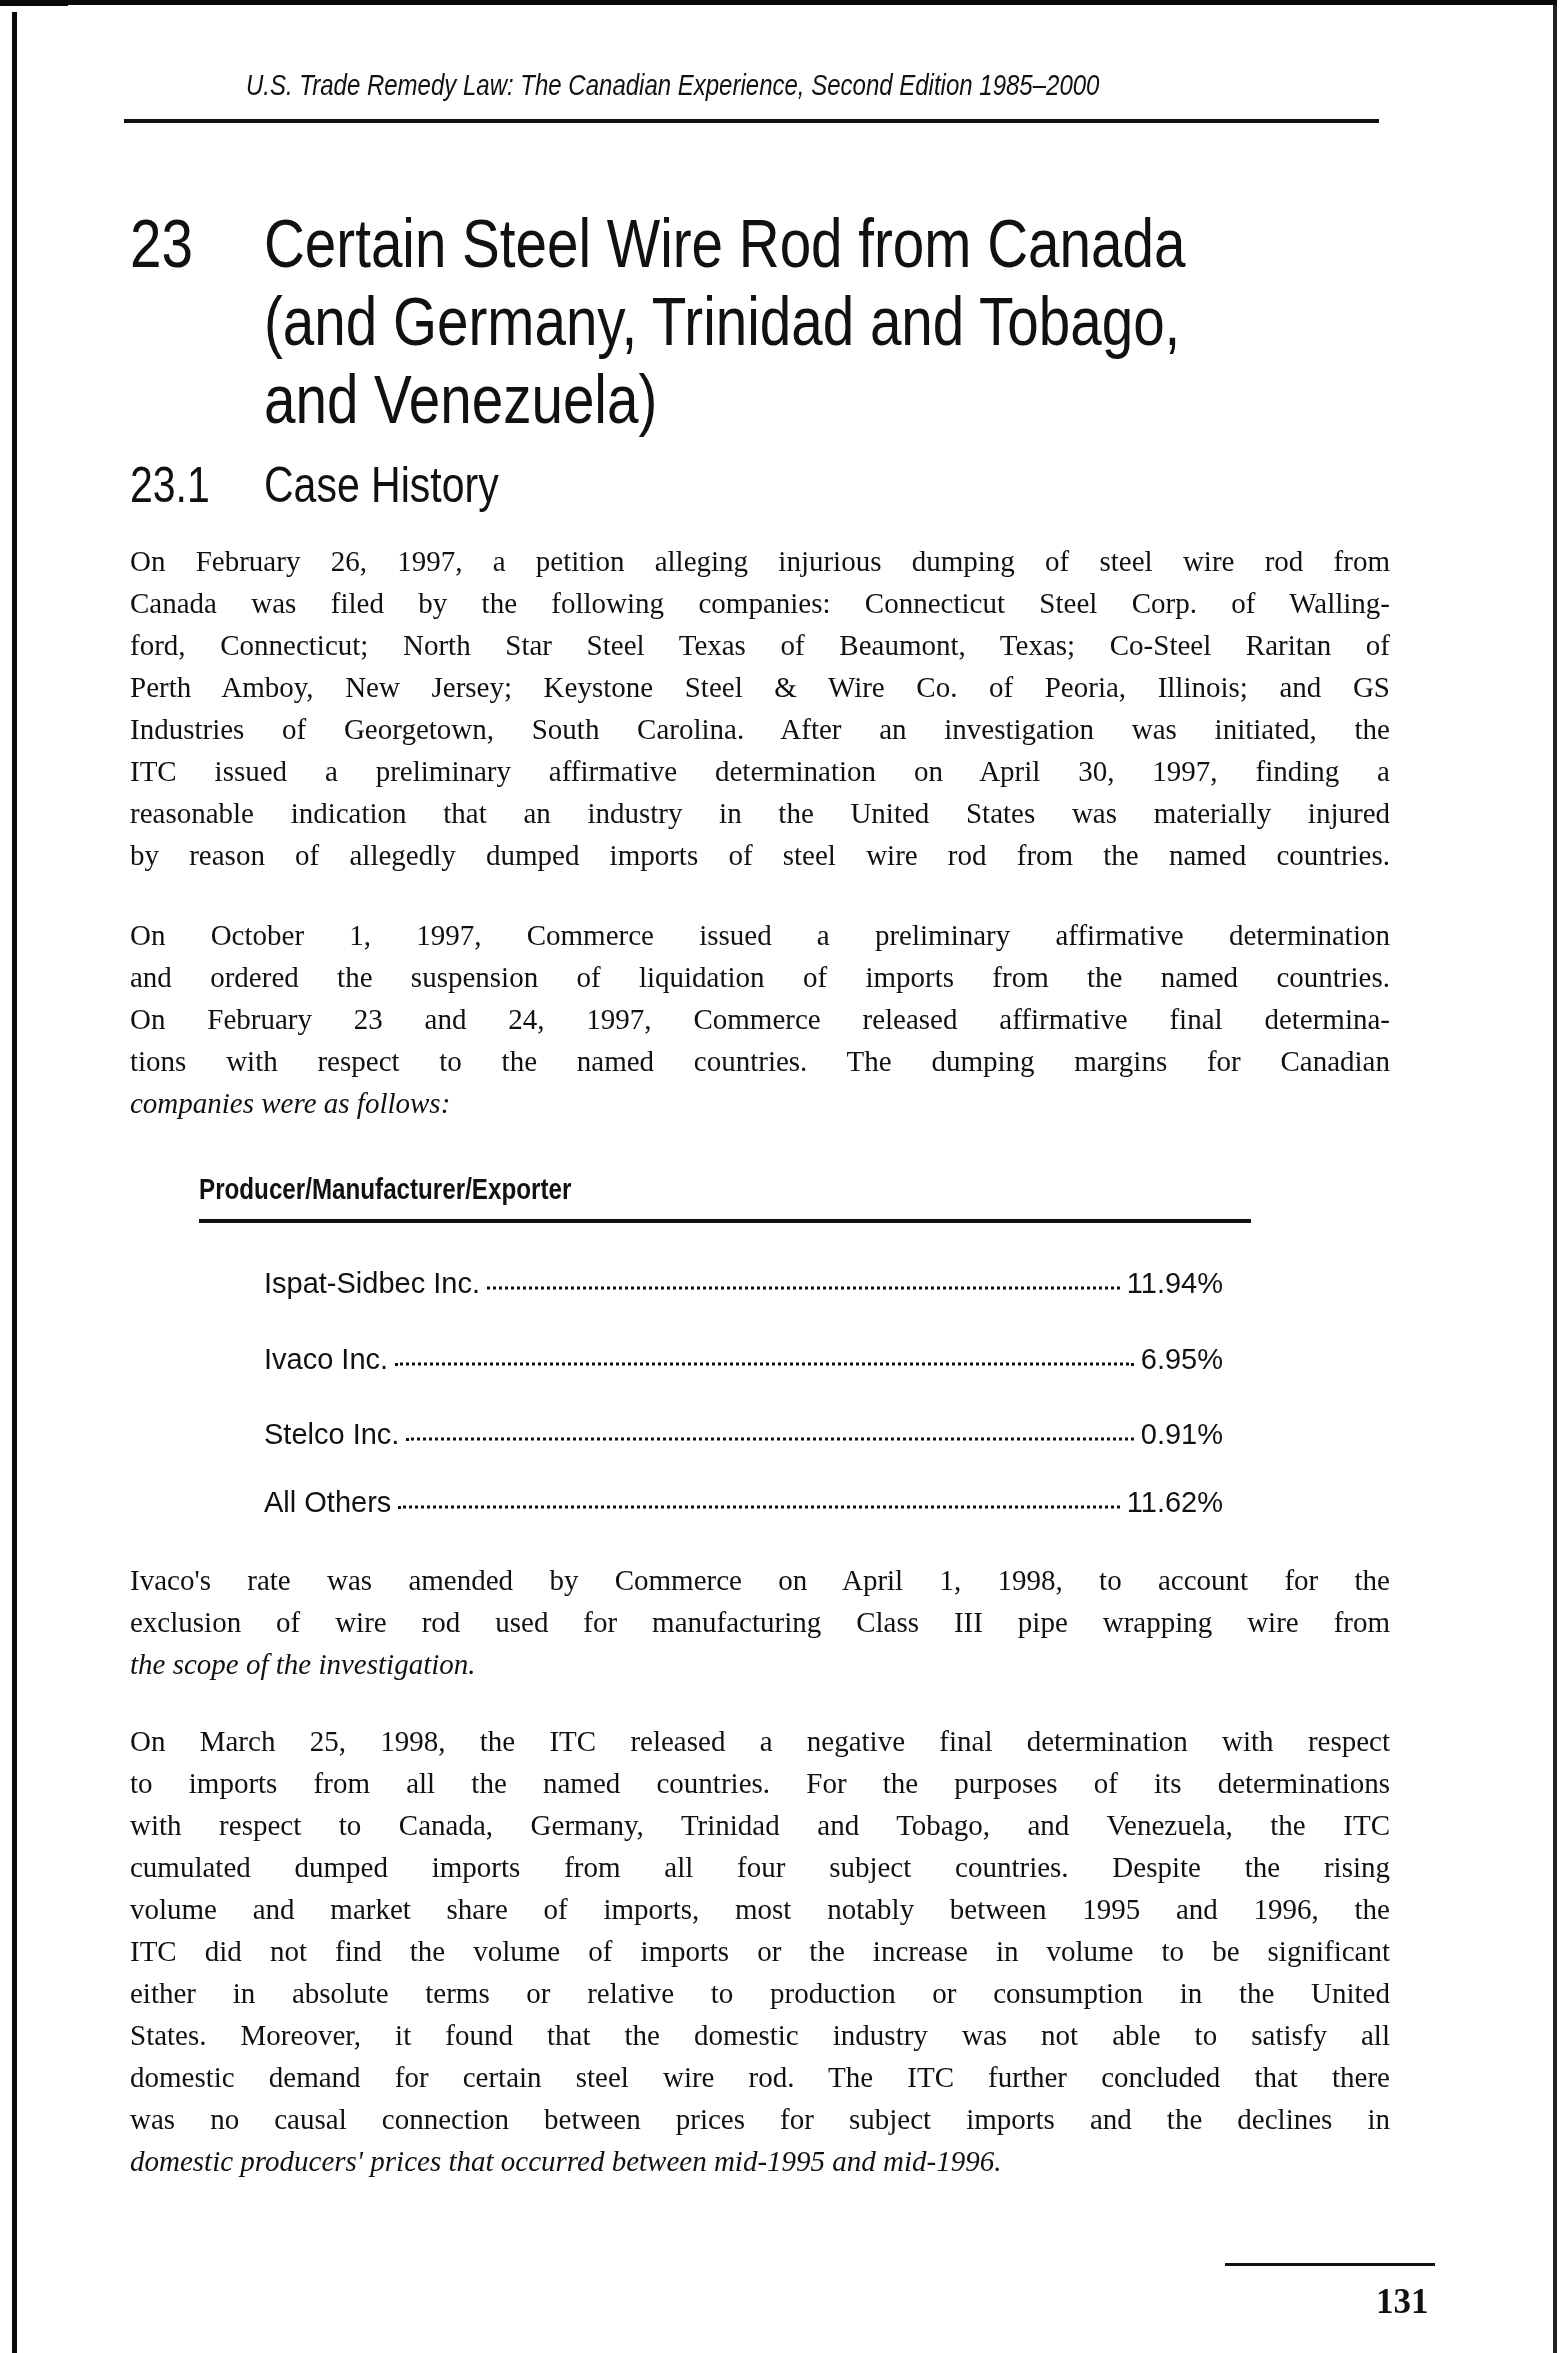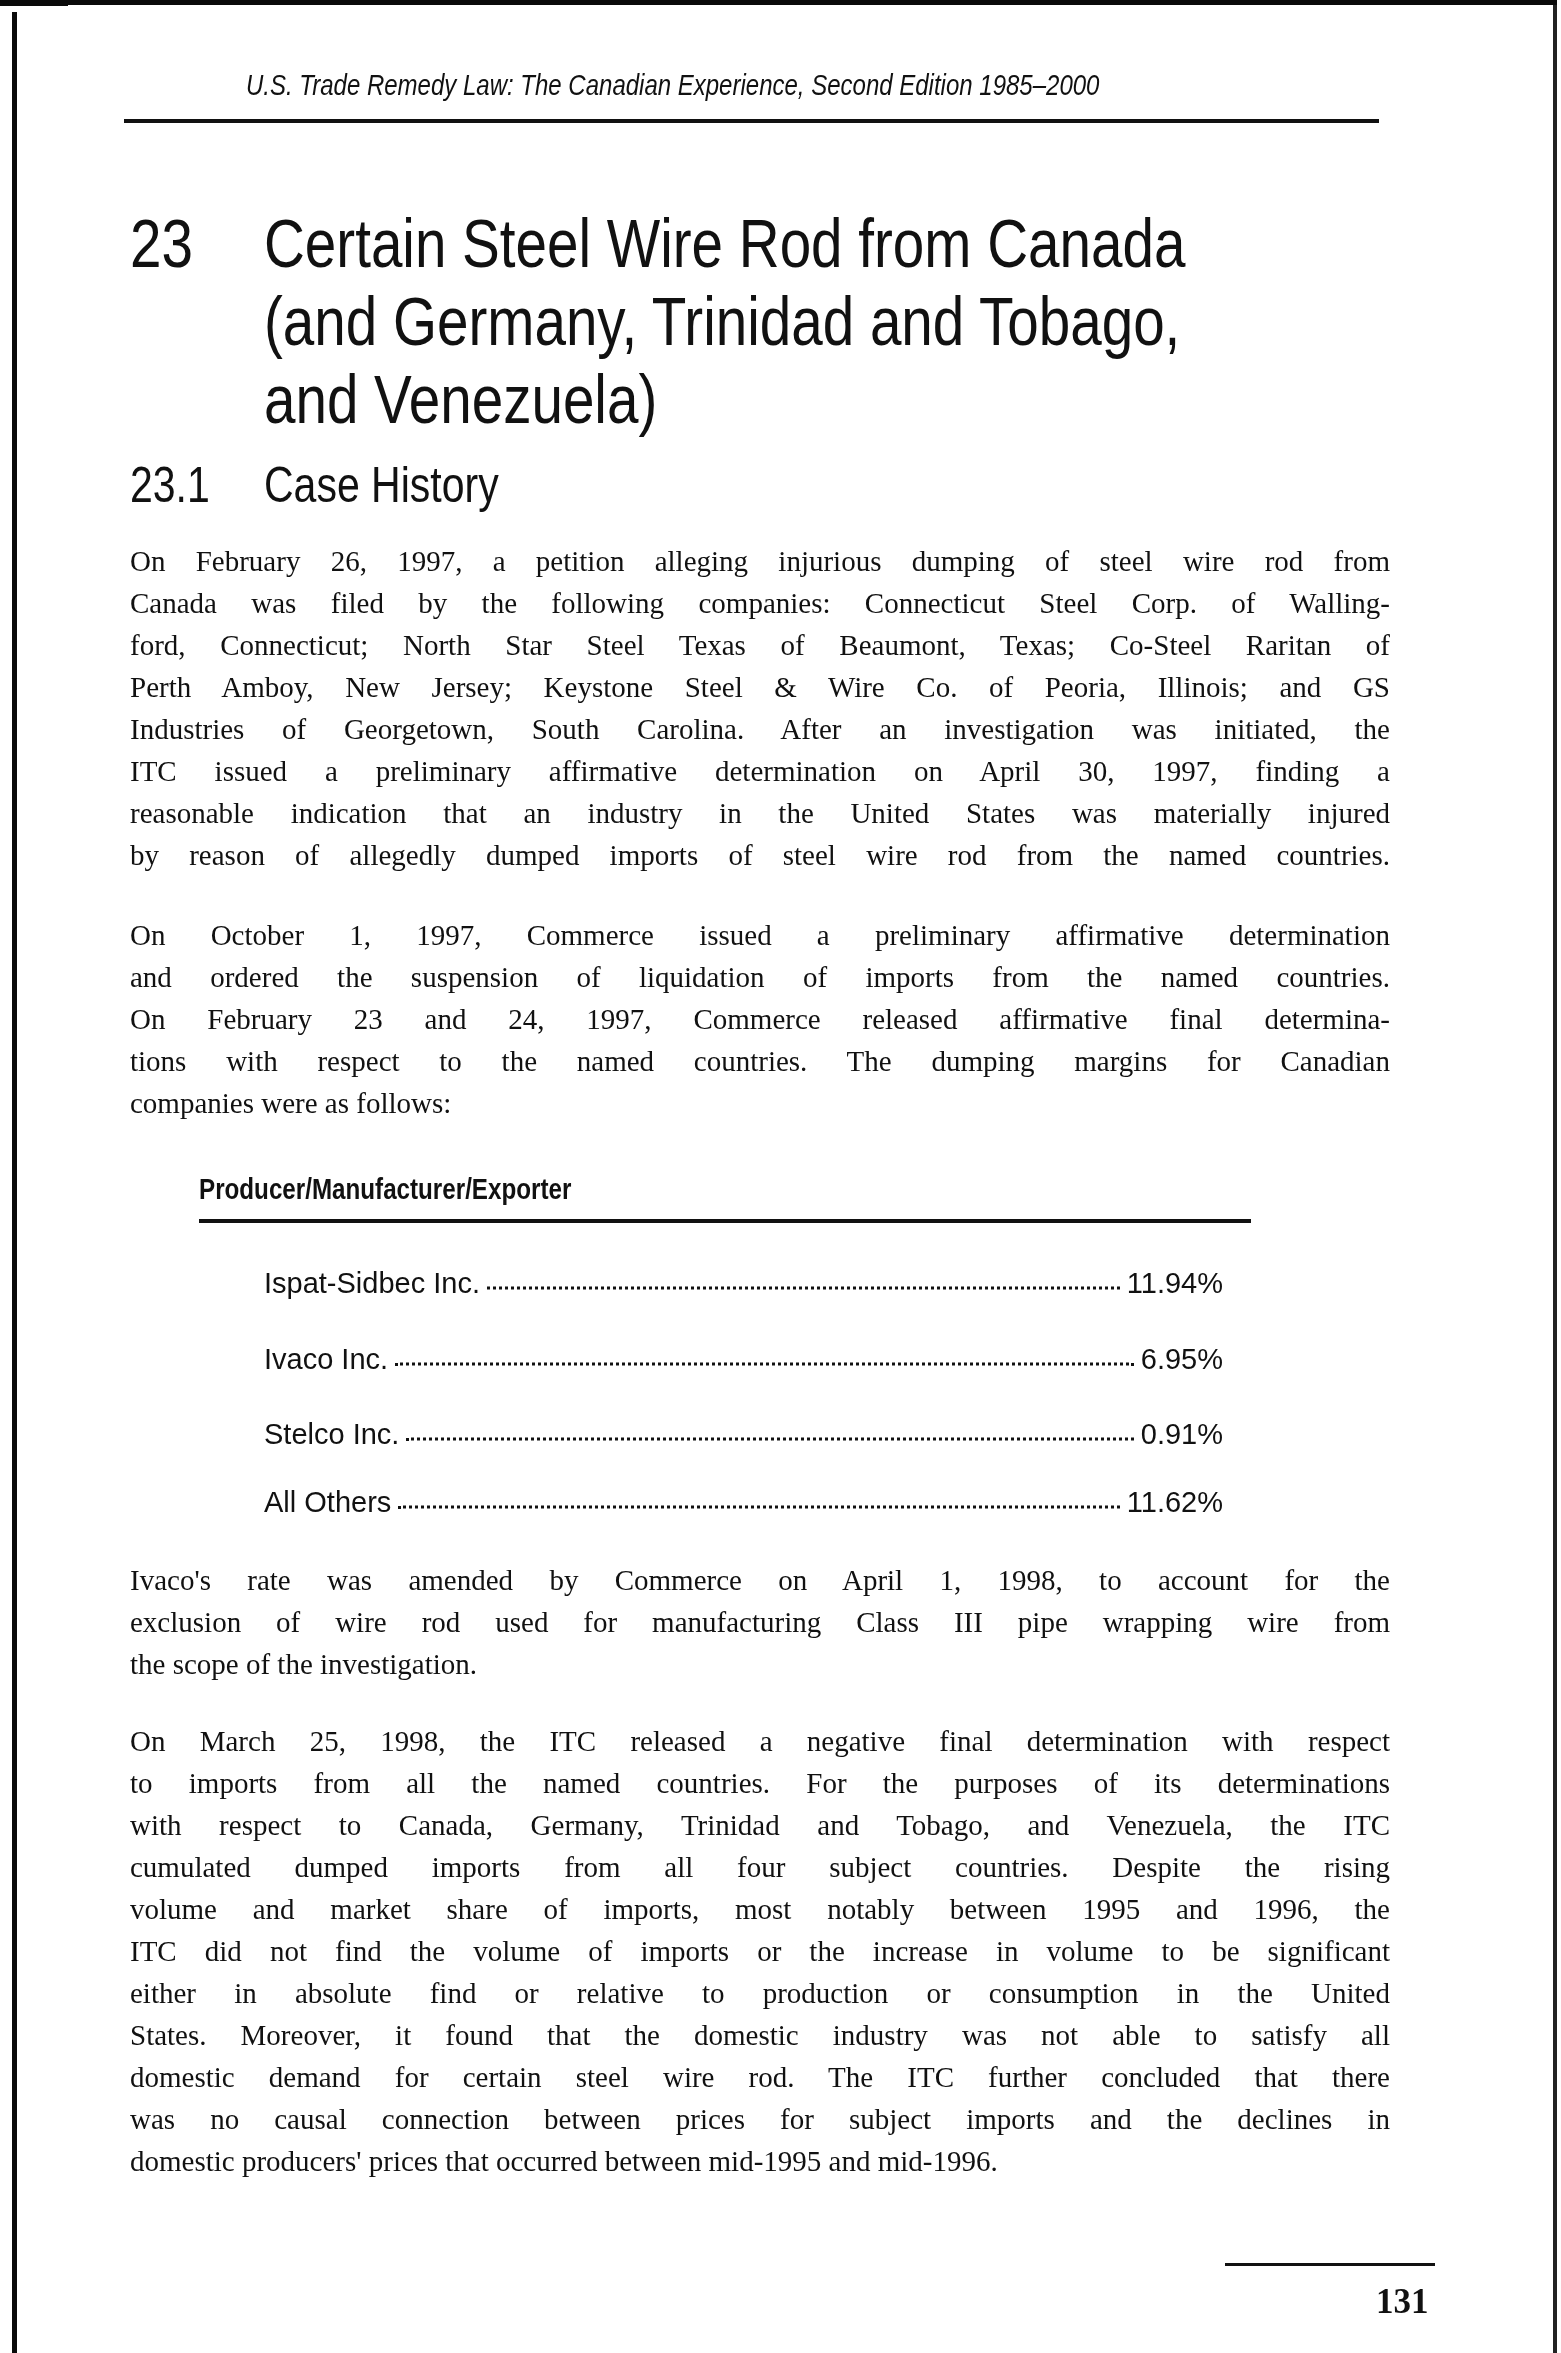--- a/index.html
+++ b/index.html
@@ -37,21 +37,21 @@
     font-family: "Liberation Sans", sans-serif; font-size: 50px; line-height: 69px;
   }
   .section-head .num { position: absolute; left: 0; top: 0; }
   .section-head .txt { position: absolute; left: 134px; top: 0; }
 
   .para { position: absolute; left: 130px; width: 1260px; font-size: 29px; line-height: 42px; }
   .para .line {
     display: block; height: 42px; text-align: justify; text-align-last: justify;
     white-space: nowrap; overflow: visible;
   }
-  .para .line.last { text-align-last: left; }
+  .para .line.last { text-align-last: left; font-style: italic; }
 
   .table { position: absolute; left: 199px; top: 1167px; width: 1052px; font-family: "Liberation Sans", sans-serif; }
   .table-head { position: relative; height: 43px; font-weight: bold; font-size: 29.5px; line-height: 43px; }
   .table-head .col1 { position: absolute; left: 0; top: 0; }
   .table-head .col2 { position: absolute; right: 0; top: 0; }
   .table-head span span { display: inline-block; transform: scaleX(0.82); white-space: nowrap; }
   .table-head .col1 span { transform-origin: left center; }
   .table-head .col2 span { transform-origin: right center; }
   .table-rule { position: absolute; left: 0; top: 52px; width: 1052px; height: 3.5px; background: #111; }
   .table-row {
@@ -142,21 +142,21 @@
   <span class="line last">the scope of the investigation.</span>
 </div>
 
 <div class="para" style="top:1720px;">
   <span class="line">On March 25, 1998, the ITC released a negative final determination with respect</span>
   <span class="line">to imports from all the named countries. For the purposes of its determinations</span>
   <span class="line">with respect to Canada, Germany, Trinidad and Tobago, and Venezuela, the ITC</span>
   <span class="line">cumulated dumped imports from all four subject countries. Despite the rising</span>
   <span class="line">volume and market share of imports, most notably between 1995 and 1996, the</span>
   <span class="line">ITC did not find the volume of imports or the increase in volume to be significant</span>
-  <span class="line">either in absolute find or relative to production or consumption in the United</span>
+  <span class="line">either in absolute terms or relative to production or consumption in the United</span>
   <span class="line">States. Moreover, it found that the domestic industry was not able to satisfy all</span>
   <span class="line">domestic demand for certain steel wire rod. The ITC further concluded that there</span>
   <span class="line">was no causal connection between prices for subject imports and the declines in</span>
   <span class="line last">domestic producers' prices that occurred between mid-1995 and mid-1996.</span>
 </div>
 
 <div class="foot-rule"></div>
 <div class="page-num">131</div>
 
 

